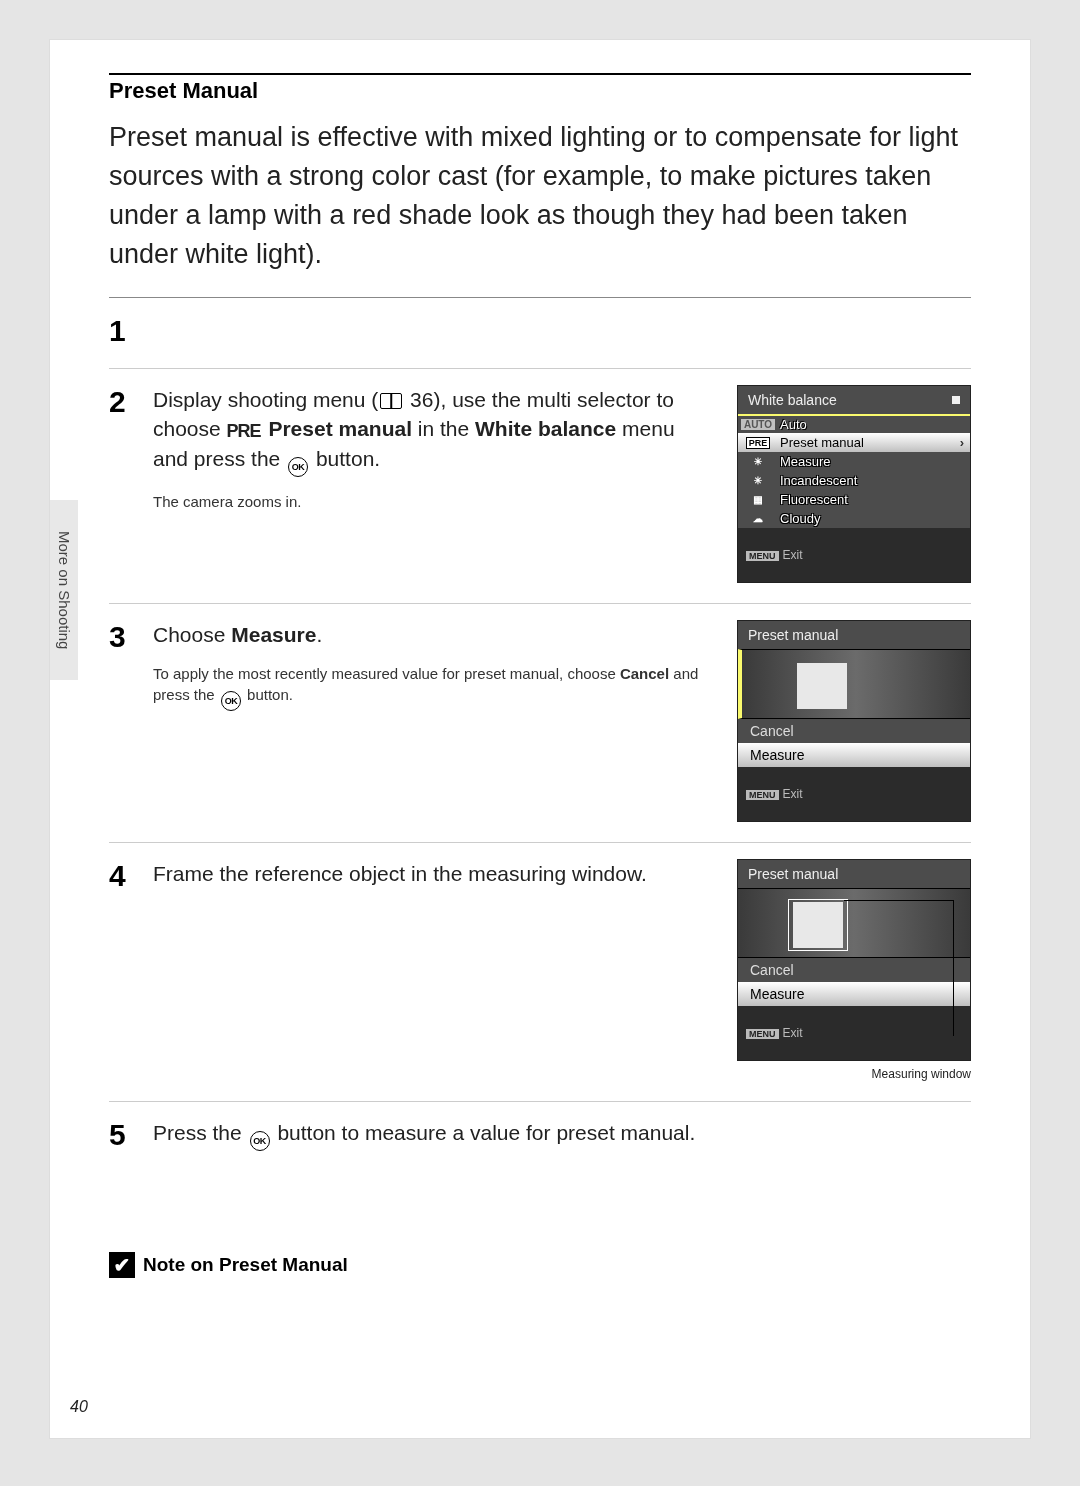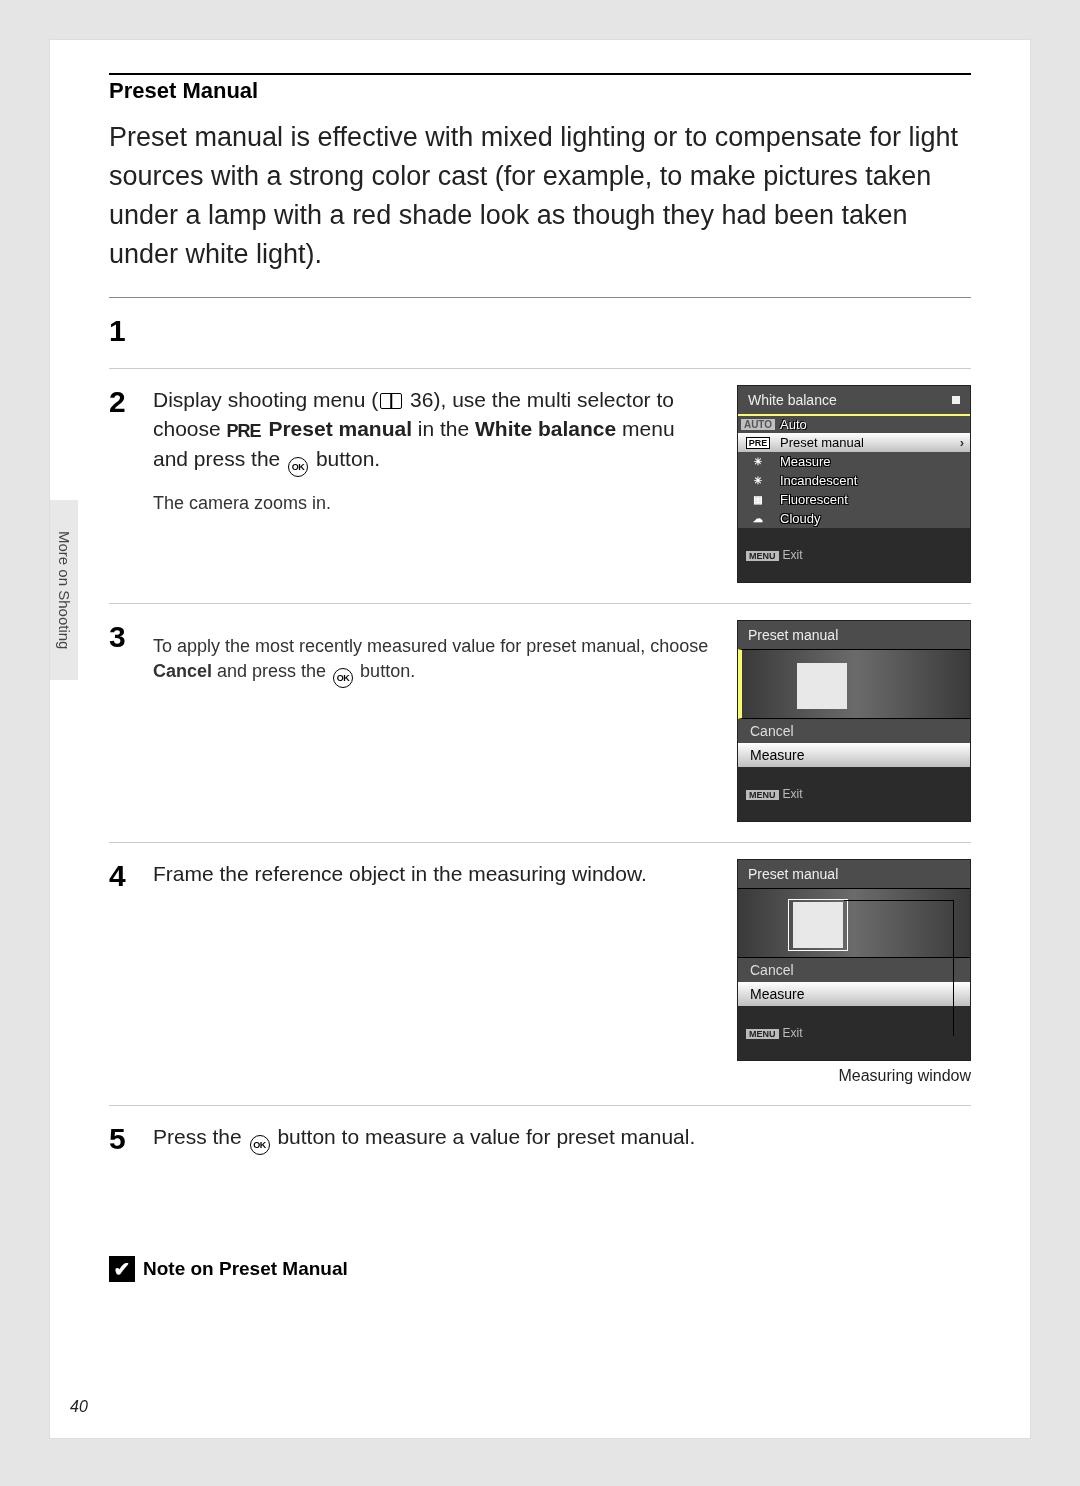--- a/index.html
+++ b/index.html
@@ -15,21 +15,21 @@
   .section-title { font-weight: bold; font-size: 22px; color: #000; margin-bottom: 14px; }
   .intro { font-size: 27px; color: #222; line-height: 1.45; margin-bottom: 22px; }
 
   .steps { border-top: 1px solid #888; }
   .step { display: flex; padding: 16px 0 20px 0; border-bottom: 1px solid #ccc; }
   .step:last-child { border-bottom: none; }
   .step-num { font-size: 30px; font-weight: bold; width: 44px; flex-shrink: 0; color:#000; }
   .step-body { flex: 1; display: flex; gap: 22px; }
   .step-text { flex: 1; }
   .step-main { font-size: 21px; color: #222; line-height: 1.4; }
-  .step-sub { font-size: 18px; color: #333; line-height: 1.4; margin-top: 14px; }
+  .step-sub { font-size: 15px; color: #333; line-height: 1.4; margin-top: 14px; }
   b, .bold { font-weight: bold; }
   .book-icon { display:inline-block; width:22px; height:16px; border:1.5px solid #000; border-radius:2px; position:relative; vertical-align:-2px; margin:0 2px;}
   .book-icon::before{content:"";position:absolute;left:50%;top:0;bottom:0;width:1.5px;background:#000;transform:translateX(-50%);}
   .ok-icon { display:inline-block; width:20px; height:20px; border:1.5px solid #000; border-radius:50%; vertical-align:-4px; position:relative; margin:0 2px; font-size:10px; text-align:center; line-height:18px; font-weight:bold; color:#000;}
   .ok-icon::before{content:"OK"; font-family:Arial; font-size:9px; letter-spacing:-0.5px;}
   .pre-icon { display:inline-block; font-family:Arial; font-weight:900; font-size:18px; vertical-align:-1px; letter-spacing:-1px; margin-right:2px;}
   .side-fig { width: 234px; flex-shrink: 0; }
   
   .cam-screen { background:#4c4c4c; color:#d0d0d0; font-size:13px; border:1px solid #222; }
   .cam-screen .cs-title { padding:6px 10px; font-size:14px; color:#eee; display:flex; justify-content:space-between; align-items:center;}
@@ -50,21 +50,21 @@
   .cs-foot { background:#2b2b2b; padding:20px 8px; font-size:12px; color:#bbb;}
   .cs-foot .menu-tag{ background:#bbb; color:#222; font-size:9px; font-weight:bold; padding:0 3px; margin-right:4px;}
 
   .pm-screen { background:#4c4c4c; color:#ddd; font-size:13px; border:1px solid #222;}
   .pm-screen .pm-title{ padding:6px 10px; color:#eee; font-size:14px;}
   .pm-screen .pm-view{ height:70px; background:linear-gradient(to right,#3a3a3a,#6b6b6b,#3a3a3a); position:relative; border-top:1px solid #000; border-bottom:1px solid #000;}
   .pm-screen .pm-view.frame{ border-left:4px solid #fafa6e;}
   .pm-screen .pm-view .wbox{ position:absolute; left:55px; top:13px; width:50px; height:46px; background:#e8e8e8;}
   .pm-row{ padding:4px 12px; font-size:14px; color:#ddd;}
   .pm-row.sel{ background:linear-gradient(#fff,#bfbfbf); color:#000;}
-  .caption{ text-align:right; font-size:16px; color:#222; padding-top:6px;}
+  .caption{ text-align:right; font-size:12px; color:#222; padding-top:6px;}
 
   .side-tab { position:absolute; left:0; top:460px; width:28px; height:180px; background:#e8e8e8; display:flex; align-items:center; justify-content:center;}
   .side-tab span{ writing-mode:vertical-rl; font-size:15px; color:#444;}
 
   .note-block{ margin-top:80px; font-size:17px; text-align:justify;}
   .note-title{ font-weight:bold; font-size:19px; display:flex; align-items:center; gap:8px; margin-bottom:6px;}
   .note-title .check{ width:26px; height:26px; background:#000; color:#fff; display:flex; align-items:center; justify-content:center; font-weight:bold; font-size:20px;}
   
   .pagenum{ font-size:16px; color:#222; position:absolute; left:20px; bottom:22px; font-style:italic;}
 </style>
@@ -132,20 +132,23 @@
               <div class="cs-foot"><span class="menu-tag">MENU</span><span>Exit</span></div>
             </div>
           </div>
         </div>
       </div>
 
       <div class="step">
         <div class="step-num">3</div>
         <div class="step-body">
           <div class="step-text">
+            <div class="step-main">
+              <span>Choose </span><b>Measure</b><span>.</span>
+            </div>
             <div class="step-sub">
               <span>To apply the most recently measured value for preset manual, choose </span><b>Cancel</b><span> and press the </span><span class="ok-icon"></span><span> button.</span>
             </div>
           </div>
           <div class="side-fig">
             <div class="pm-screen">
               <div class="pm-title">Preset manual</div>
               <div class="pm-view frame">
                   <div class="wbox"></div>
                 </div>

